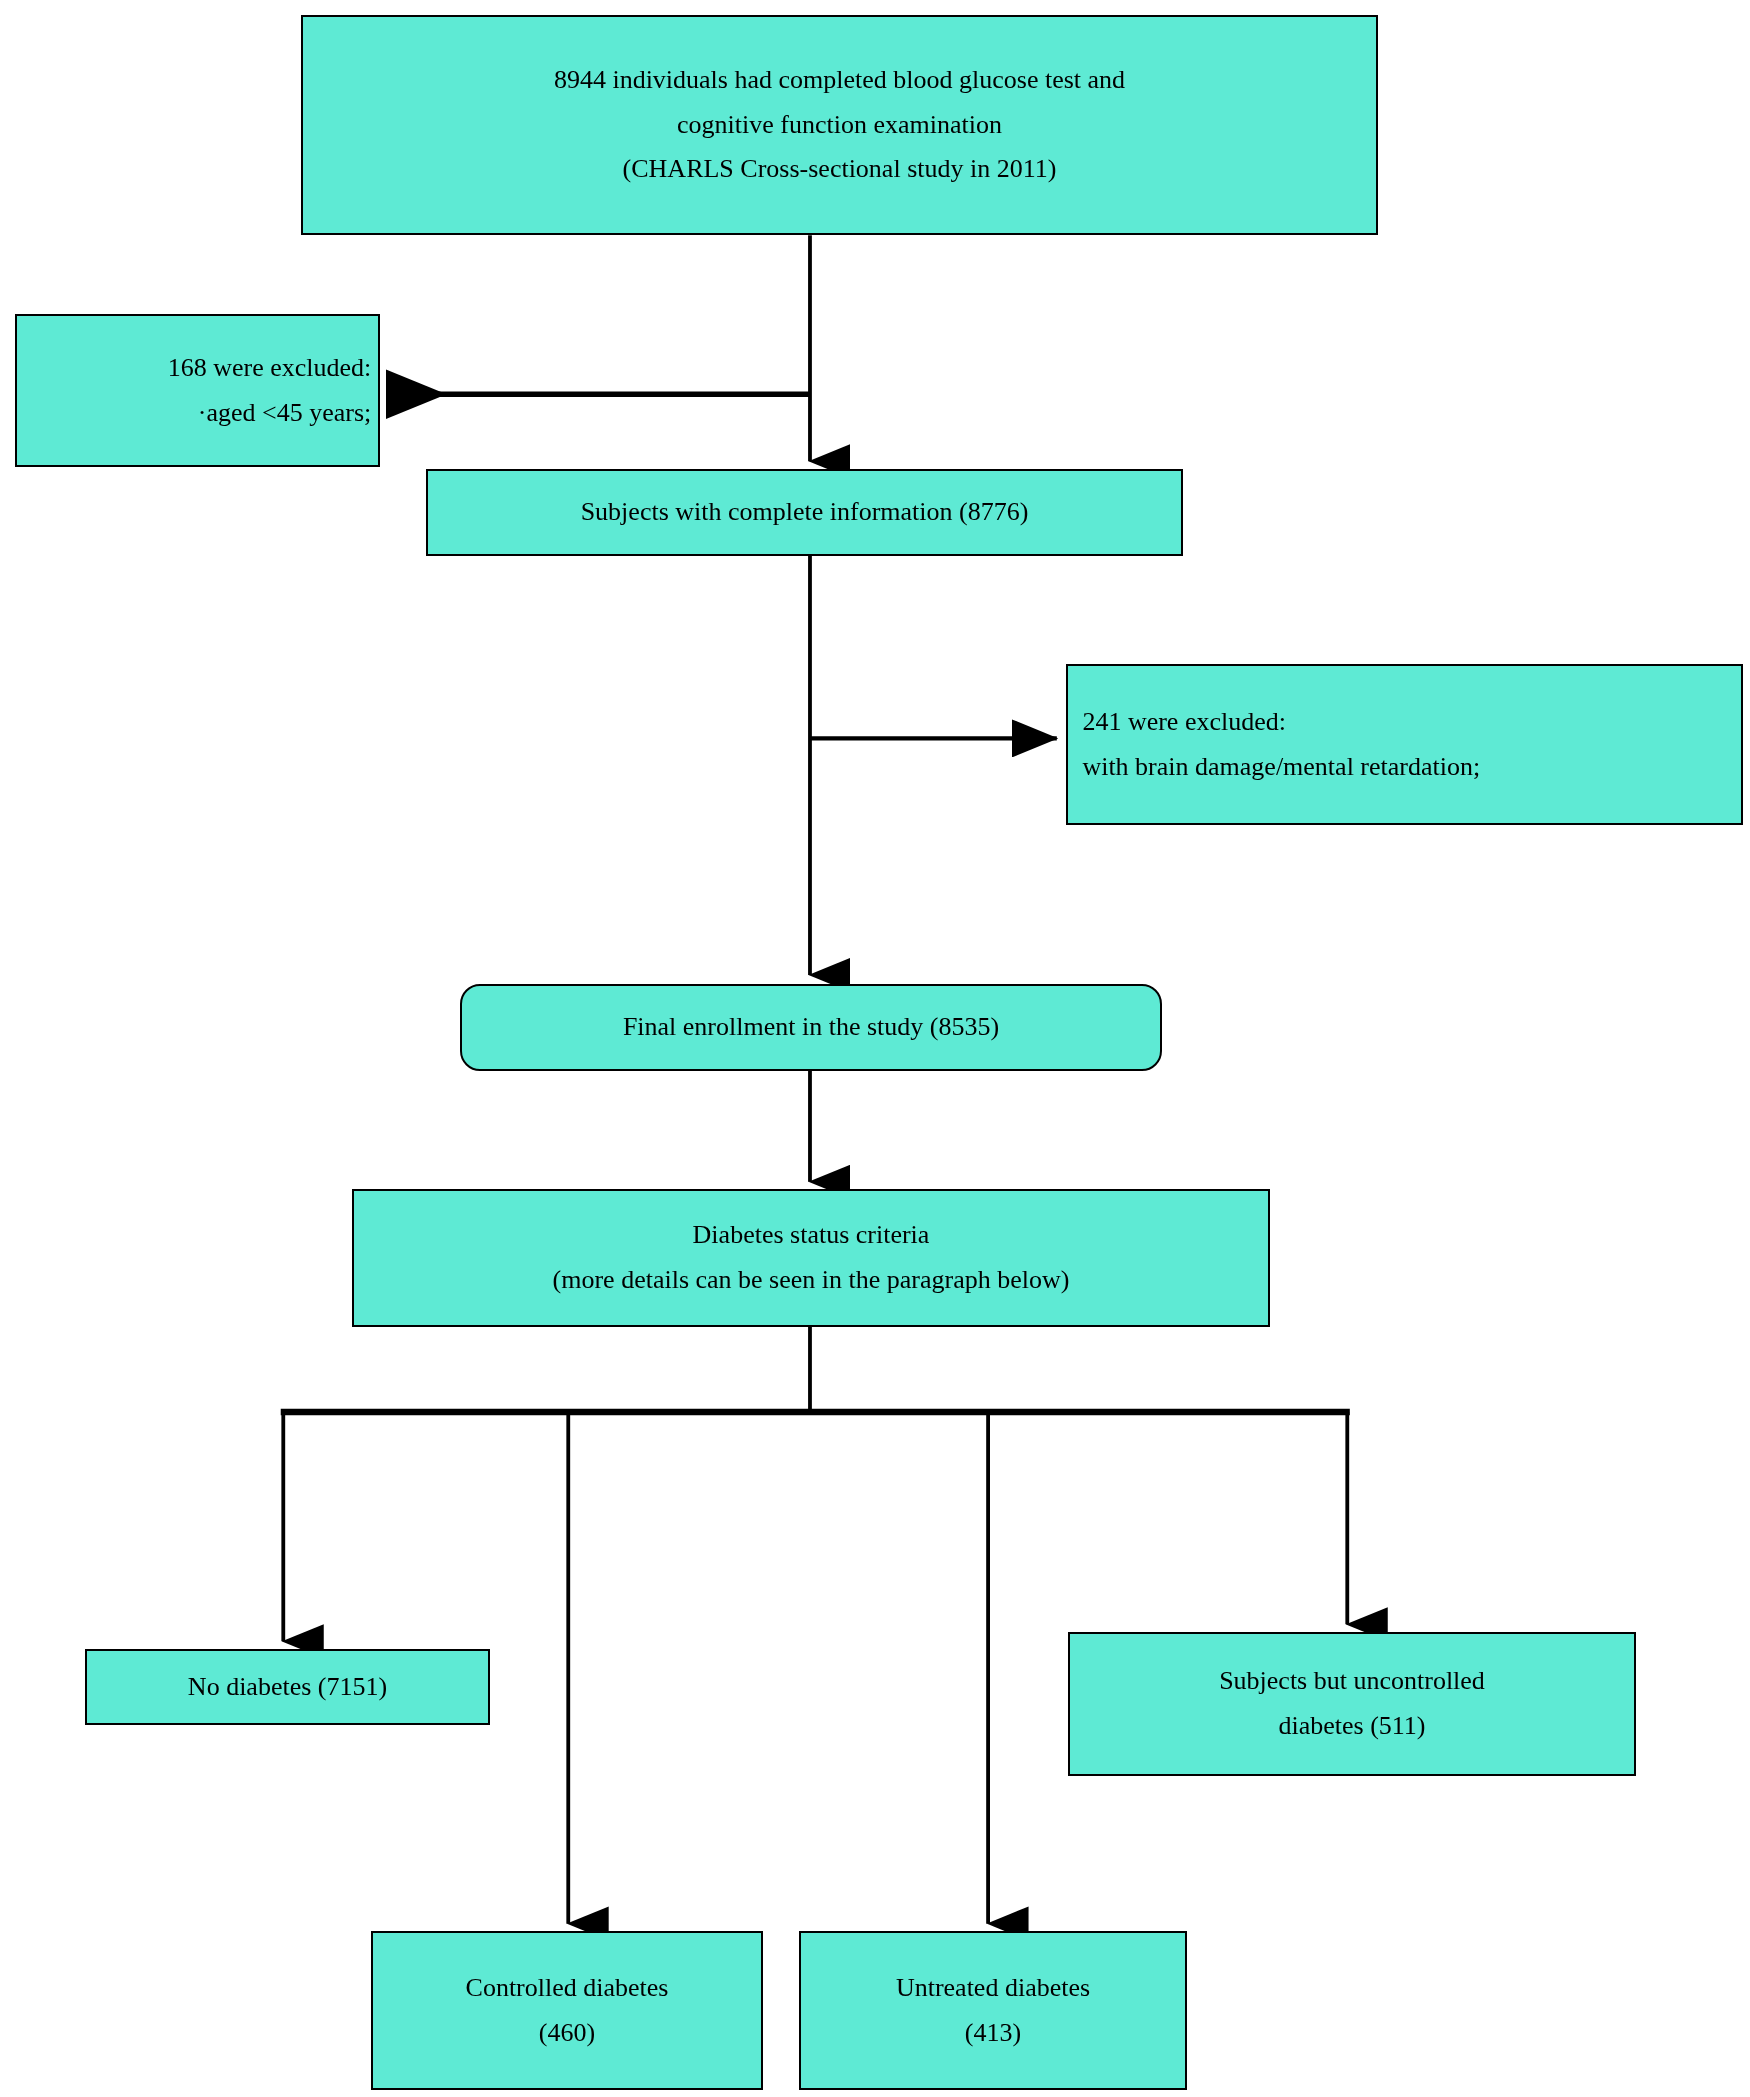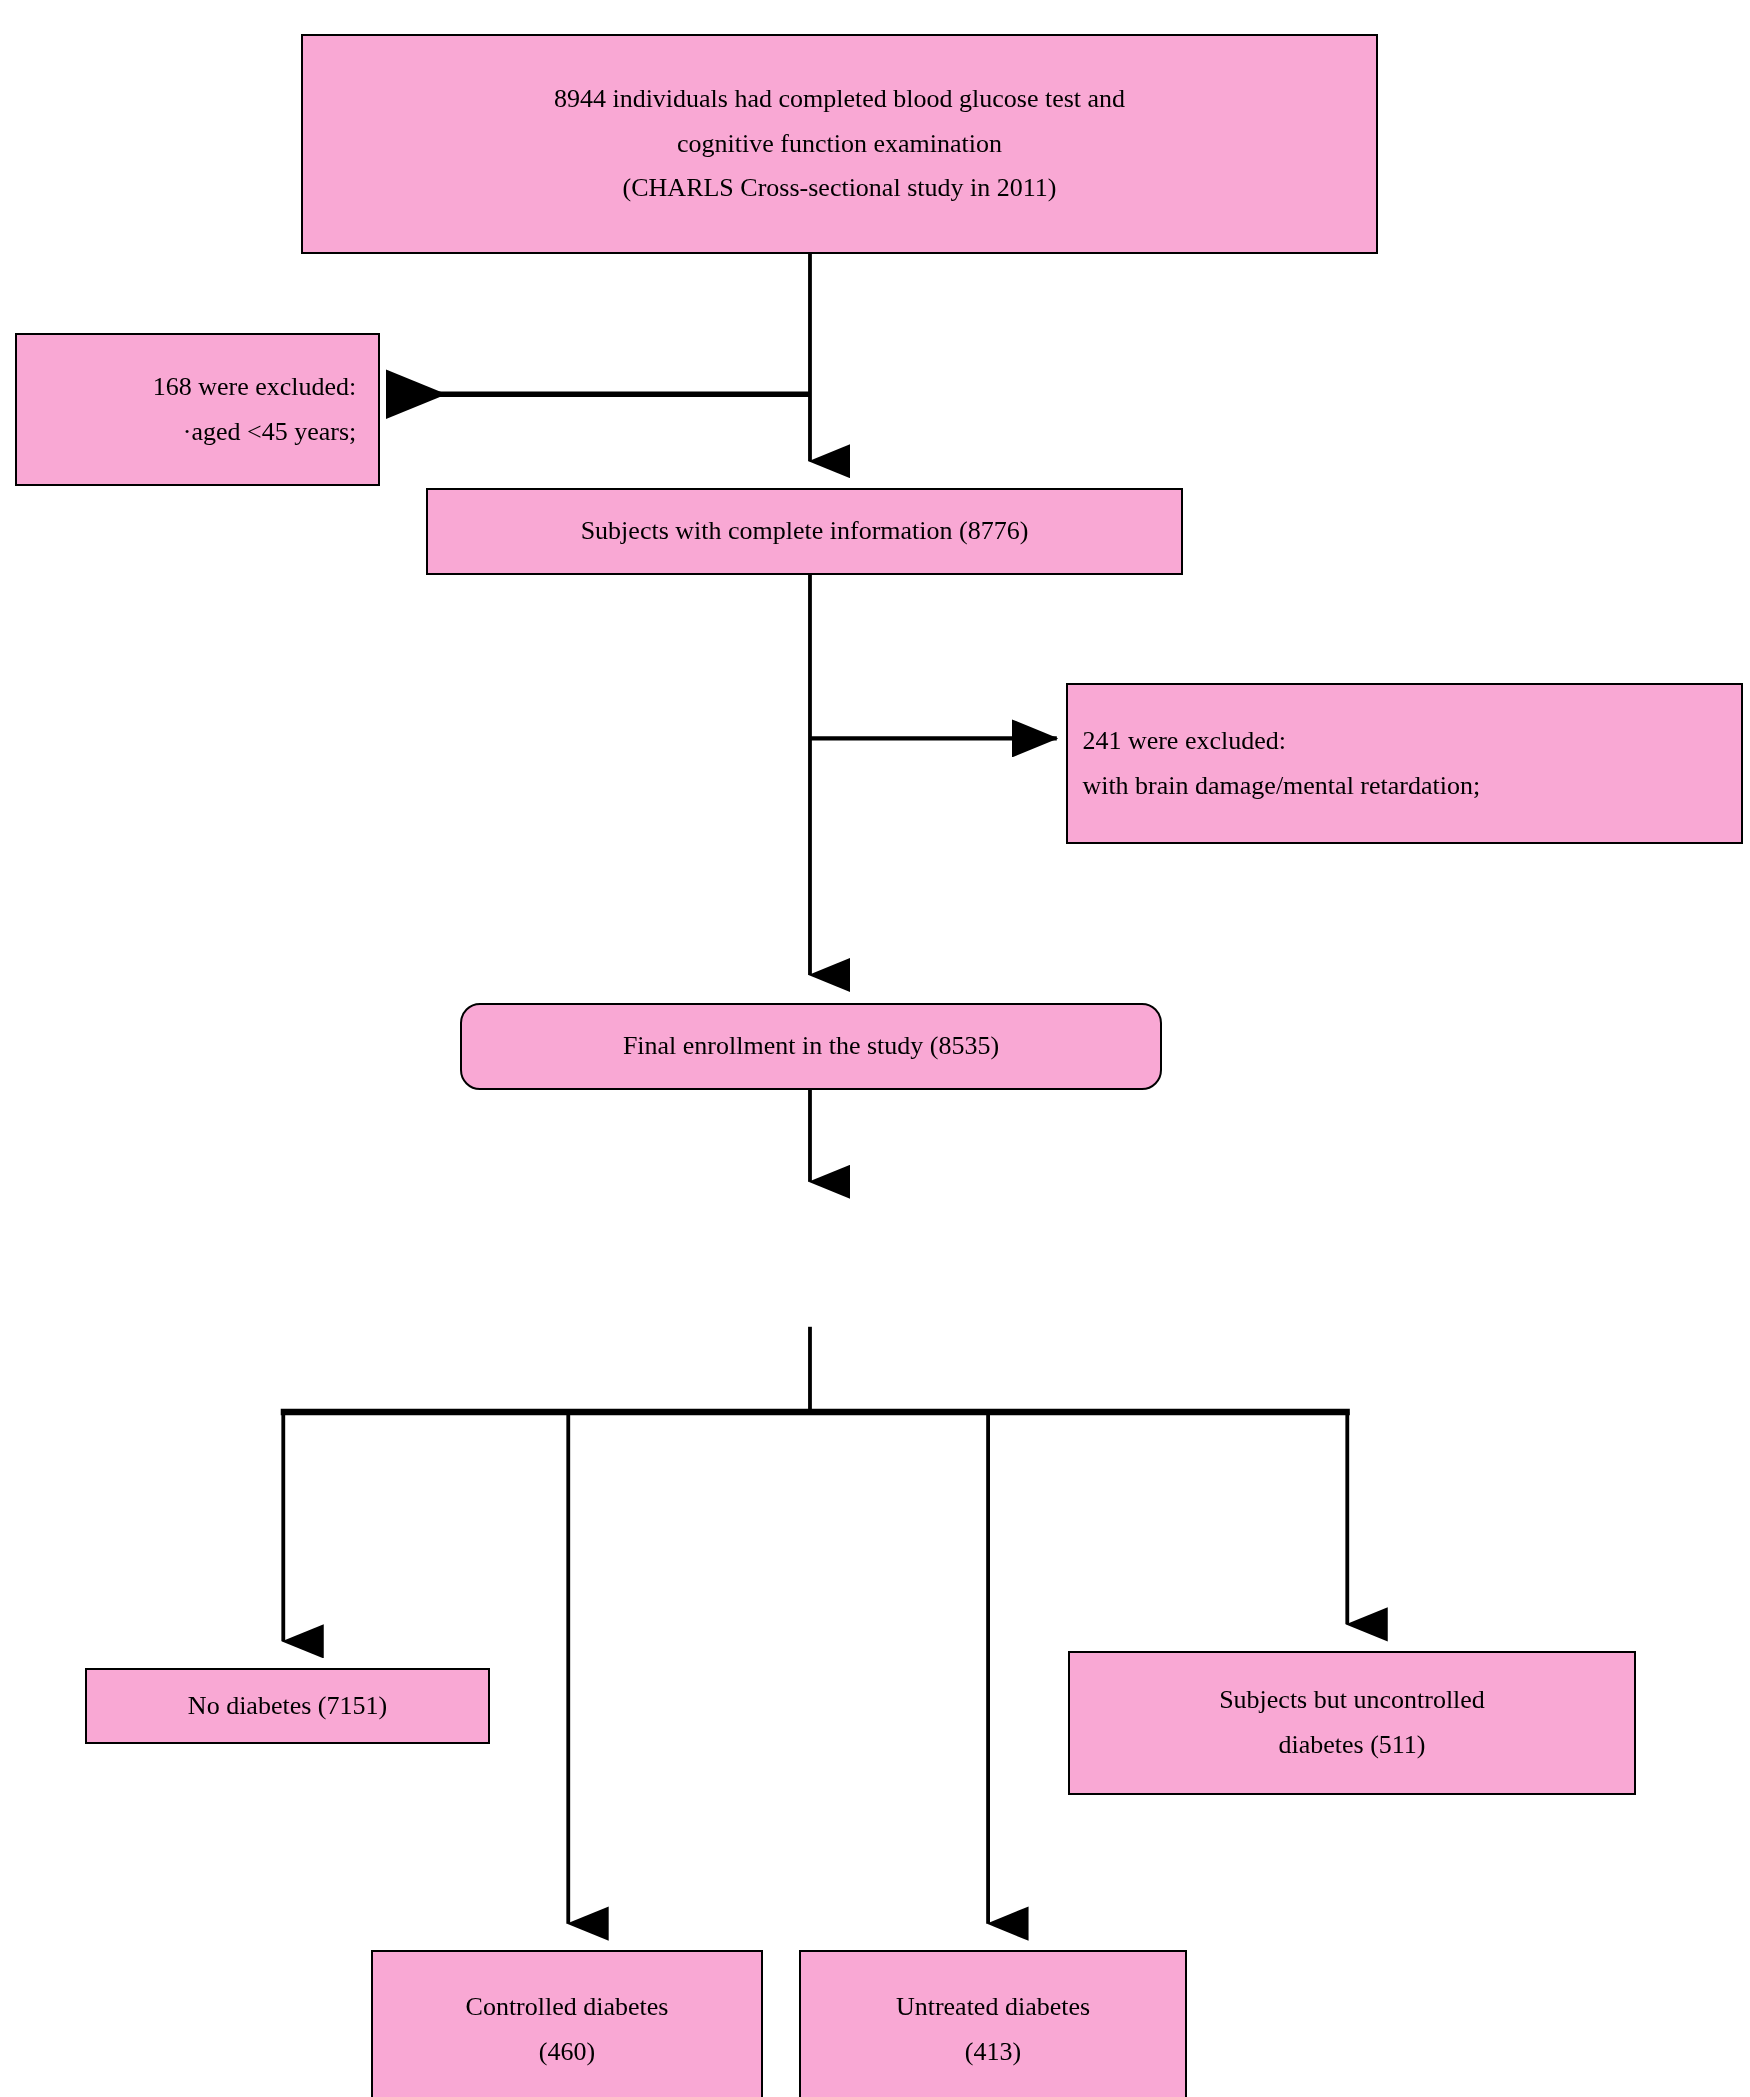--- a/index.html
+++ b/index.html
@@ -12,31 +12,30 @@
     font-family:"Liberation Serif","DejaVu Serif",serif;
   }
   svg#wires{
     position:absolute;left:0;top:0;width:1751px;height:2097px;
     pointer-events:none;
   }
   .node{
     position:absolute;
     box-sizing:border-box;
     border:2.5px solid #000000;
-    background:#f9a8d4;
+    background:#5eead4;
     display:flex;
     flex-direction:column;
     align-items:center;
     justify-content:center;
     color:#000000;
     font-size:26px;
     line-height:1.72;
     text-align:center;
-    padding:0 22px;
-    margin-top:19px;
+    padding:0 7px;
   }
   .node.left-al{
     align-items:flex-start;
     text-align:left;
     padding-left:14.4px;
   }
   .node .line{display:block;white-space:nowrap;}
   
   #node-screened      {left:301px;  top:15px;   width:1077px; height:220px;}
   #node-excl-age      {left:15.3px;   top:314px;  width:365px;  height:153px;align-items:flex-end;}
@@ -122,20 +121,24 @@
 
   <div class="node left-al" id="node-excl-brain">
     <span class="line">241 were excluded:</span>
     <span class="line">with brain damage/mental retardation;</span>
   </div>
 
   <div class="node" id="node-enrolled">
     <span class="line">Final enrollment in the study (8535)</span>
   </div>
 
+  <div class="node" id="node-criteria">
+    <span class="line">Diabetes status criteria</span>
+    <span class="line">(more details can be seen in the paragraph below)</span>
+  </div>
 
   <div class="node" id="node-no-diabetes">
     <span class="line">No diabetes (7151)</span>
   </div>
 
   <div class="node" id="node-treated-unc">
     <span class="line">Subjects but uncontrolled</span>
     <span class="line">diabetes (511)</span>
   </div>
 

